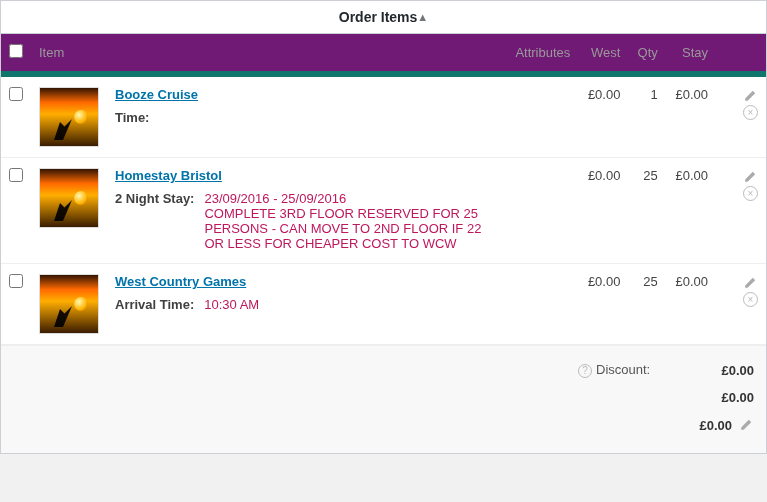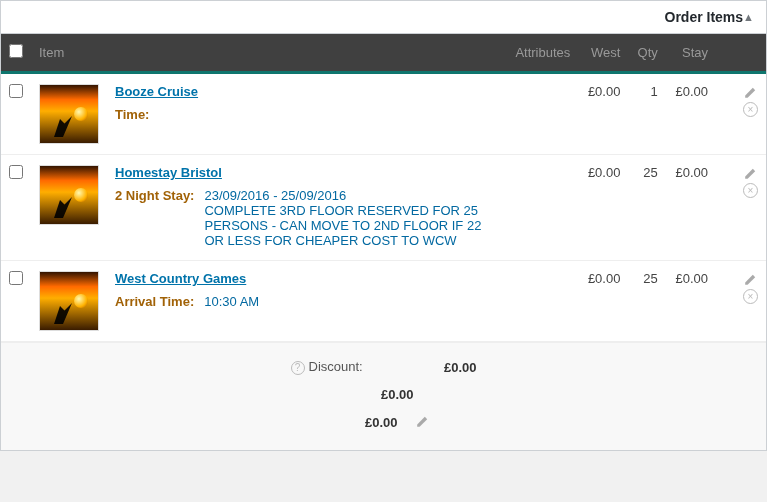--- a/index.html
+++ b/index.html
@@ -1,41 +1,41 @@
 <!DOCTYPE html>
 <html><head>
 <meta charset="utf-8">
 <style>
   * { box-sizing: border-box; margin: 0; padding: 0; }
   body { font-family: -apple-system, "Segoe UI", Helvetica, Arial, sans-serif; font-size: 13px; color: #444; background: #f1f1f1; width: 767px; }
   .panel { border: 1px solid #ccd0d4; background: #fff; }
-  .panel-header { display: flex; justify-content: flex-end; align-items: center; padding: 8px 12px; border-bottom: 1px solid #ccd0d4; }
+  .panel-header { display: flex; justify-content: center; align-items: center; padding: 8px 12px; border-bottom: 1px solid #ccd0d4; }
   .panel-title { font-size: 14px; font-weight: 600; color: #23282d; }
   .collapse-tri { color: #72777c; font-size: 11px; }
   table { width: 100%; border-collapse: collapse; font-size: 13px; }
-  thead th { text-align: left; font-weight: 400; color: #999; padding: 10px 8px; border-bottom: 3px solid #0f766e; background: #404040; }
+  thead th { text-align: left; font-weight: 400; color: #999; padding: 10px 8px; border-bottom: 6px solid #0f766e; background: #701a75; }
   th.num, td.num { text-align: right; }
   th.sel, td.sel { width: 30px; text-align: center; }
   th.act, td.act { width: 50px; text-align: right; }
   tbody tr { border-bottom: 1px solid #eee; }
   tbody td { padding: 10px 8px; vertical-align: top; }
   .thumb-cell { width: 70px; }
   .thumb { width: 60px; height: 60px; background: linear-gradient(to top, #3a1c00 0%, #ffae00 55%, #ff6a00 75%, #331400 100%); border: 1px solid #ddd; position: relative; overflow:hidden; }
   .thumb::after { content:""; position:absolute; left:34px; top:22px; width:14px; height:14px; border-radius:50%; background: radial-gradient(circle at 35% 35%, #fff8b0, #ffb200 60%, #a14d00);}
   .thumb::before { content:""; position:absolute; left:8px; bottom:6px; width:30px; height:30px; background: #000; clip-path: polygon(20% 100%, 40% 40%, 55% 55%, 80% 30%, 65% 65%, 50% 100%); opacity:.9;}
   a.item-link { color: #0073aa; text-decoration: underline; font-weight: 700; }
   .meta { margin-top: 8px; font-size: 13px; }
   .meta-row { display: flex; gap: 10px; margin-bottom: 2px; }
-  .meta-label { font-weight: 700; color: #a16207; min-width: 60px; }
-  .meta-value { color: #0369a1; max-width: 280px; }
+  .meta-label { font-weight: 700; color: #404040; min-width: 60px; }
+  .meta-value { color: #be185d; max-width: 280px; }
   .icon-btn { display:inline-block; width:16px; height:16px; color:#aaa; vertical-align:middle; }
   .icon-btn svg { width:16px; height:16px; }
   .circle-x { display:inline-block; width:15px; height:15px; border:1px solid #bbb; border-radius:50%; color:#bbb; font-size:10px; line-height:13px; text-align:center; vertical-align:middle; margin-left:4px; }
   .totals { padding: 10px 12px 14px; background: #f8f8f8; border-top: 1px solid #eee; }
-  .totals-row { display:flex; justify-content:center; align-items:center; gap:16px; padding: 6px 0; font-size:13px; color:#555; }
+  .totals-row { display:flex; justify-content:flex-end; align-items:center; gap:6px; padding: 6px 0; font-size:13px; color:#555; }
   .totals-label { min-width: 110px; text-align:left; }
   .totals-value { min-width: 60px; text-align:right; font-weight:700; color:#333; }
   .help-circ { display:inline-block; width:14px; height:14px; border:1px solid #bbb; border-radius:50%; color:#bbb; font-size:10px; line-height:12px; text-align:center; margin-right:4px; }
   input[type=checkbox] { width:14px; height:14px; }
 </style>
 </head>
 <body>
 
 <div class="panel">
   <div class="panel-header">

